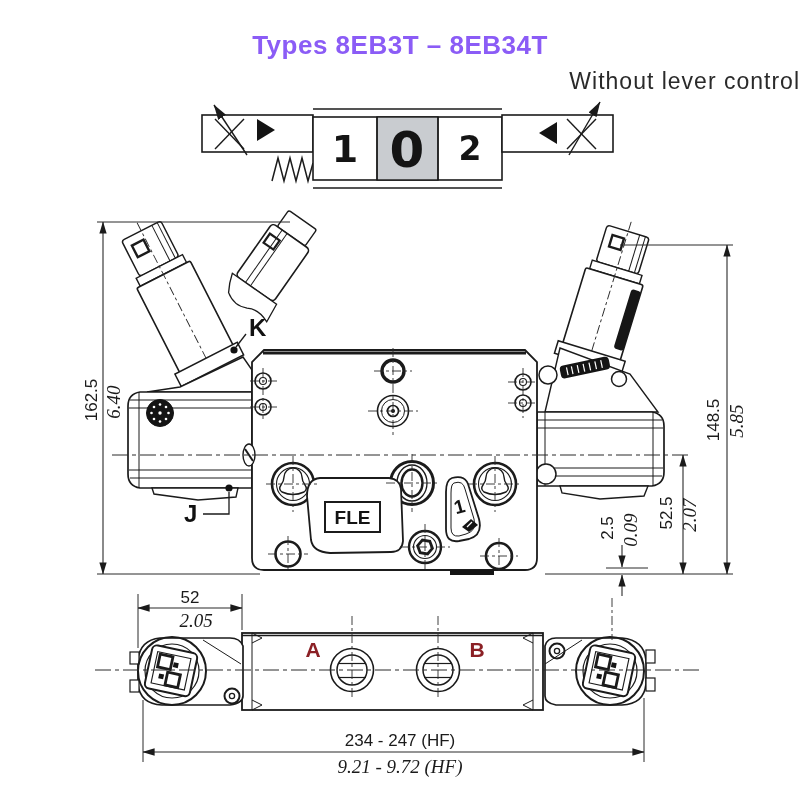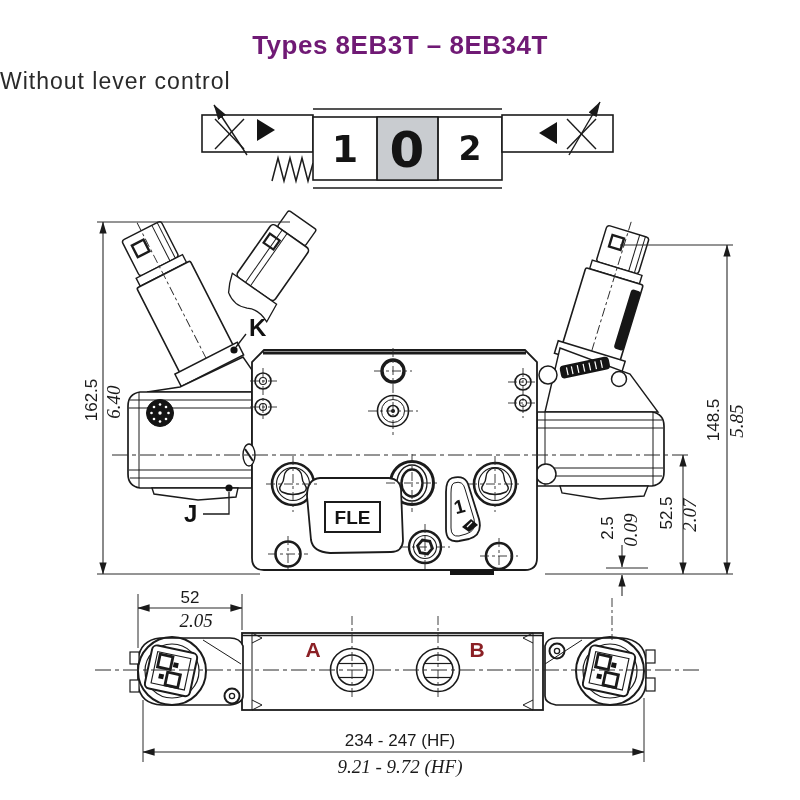--- a/index.html
+++ b/index.html
@@ -1,20 +1,20 @@
 <!DOCTYPE html>
 <html><head>
 <meta charset="utf-8">
 <style>
   html,body{margin:0;padding:0;background:#ffffff;}
   .page{position:relative;width:800px;height:800px;background:#fff;overflow:hidden;
         font-family:"Liberation Sans",sans-serif;}
   .title{position:absolute;top:30px;left:0;width:100%;text-align:center;
-         font-size:26px;font-weight:bold;color:#701a75;letter-spacing:.5px;}
-  .subtitle{position:absolute;top:68px;left:0;width:100%;text-align:left;
+         font-size:26px;font-weight:bold;color:#8b5cf6;letter-spacing:.5px;}
+  .subtitle{position:absolute;top:68px;left:0;width:100%;text-align:right;
          font-size:23px;color:#2a2a2a;letter-spacing:1px;}
   svg{position:absolute;top:0;left:0;}
   svg *{vector-effect:none;}
   .ln{stroke:#1b1b1b;fill:none;}
   .wfill{fill:#ffffff;stroke:#1b1b1b;}
   .cl{stroke:#2a2a2a;fill:none;stroke-width:1;stroke-dasharray:16 4 4 4;}
   .ch{stroke:#2a2a2a;fill:none;stroke-width:.9;stroke-dasharray:9 3 3 3;}
   .dim{stroke:#2a2a2a;stroke-width:1.1;fill:none;}
   .ext{stroke:#2a2a2a;stroke-width:1;fill:none;}
   .dtxt{font-family:"Liberation Sans",sans-serif;font-size:17px;fill:#1b1b1b;}

